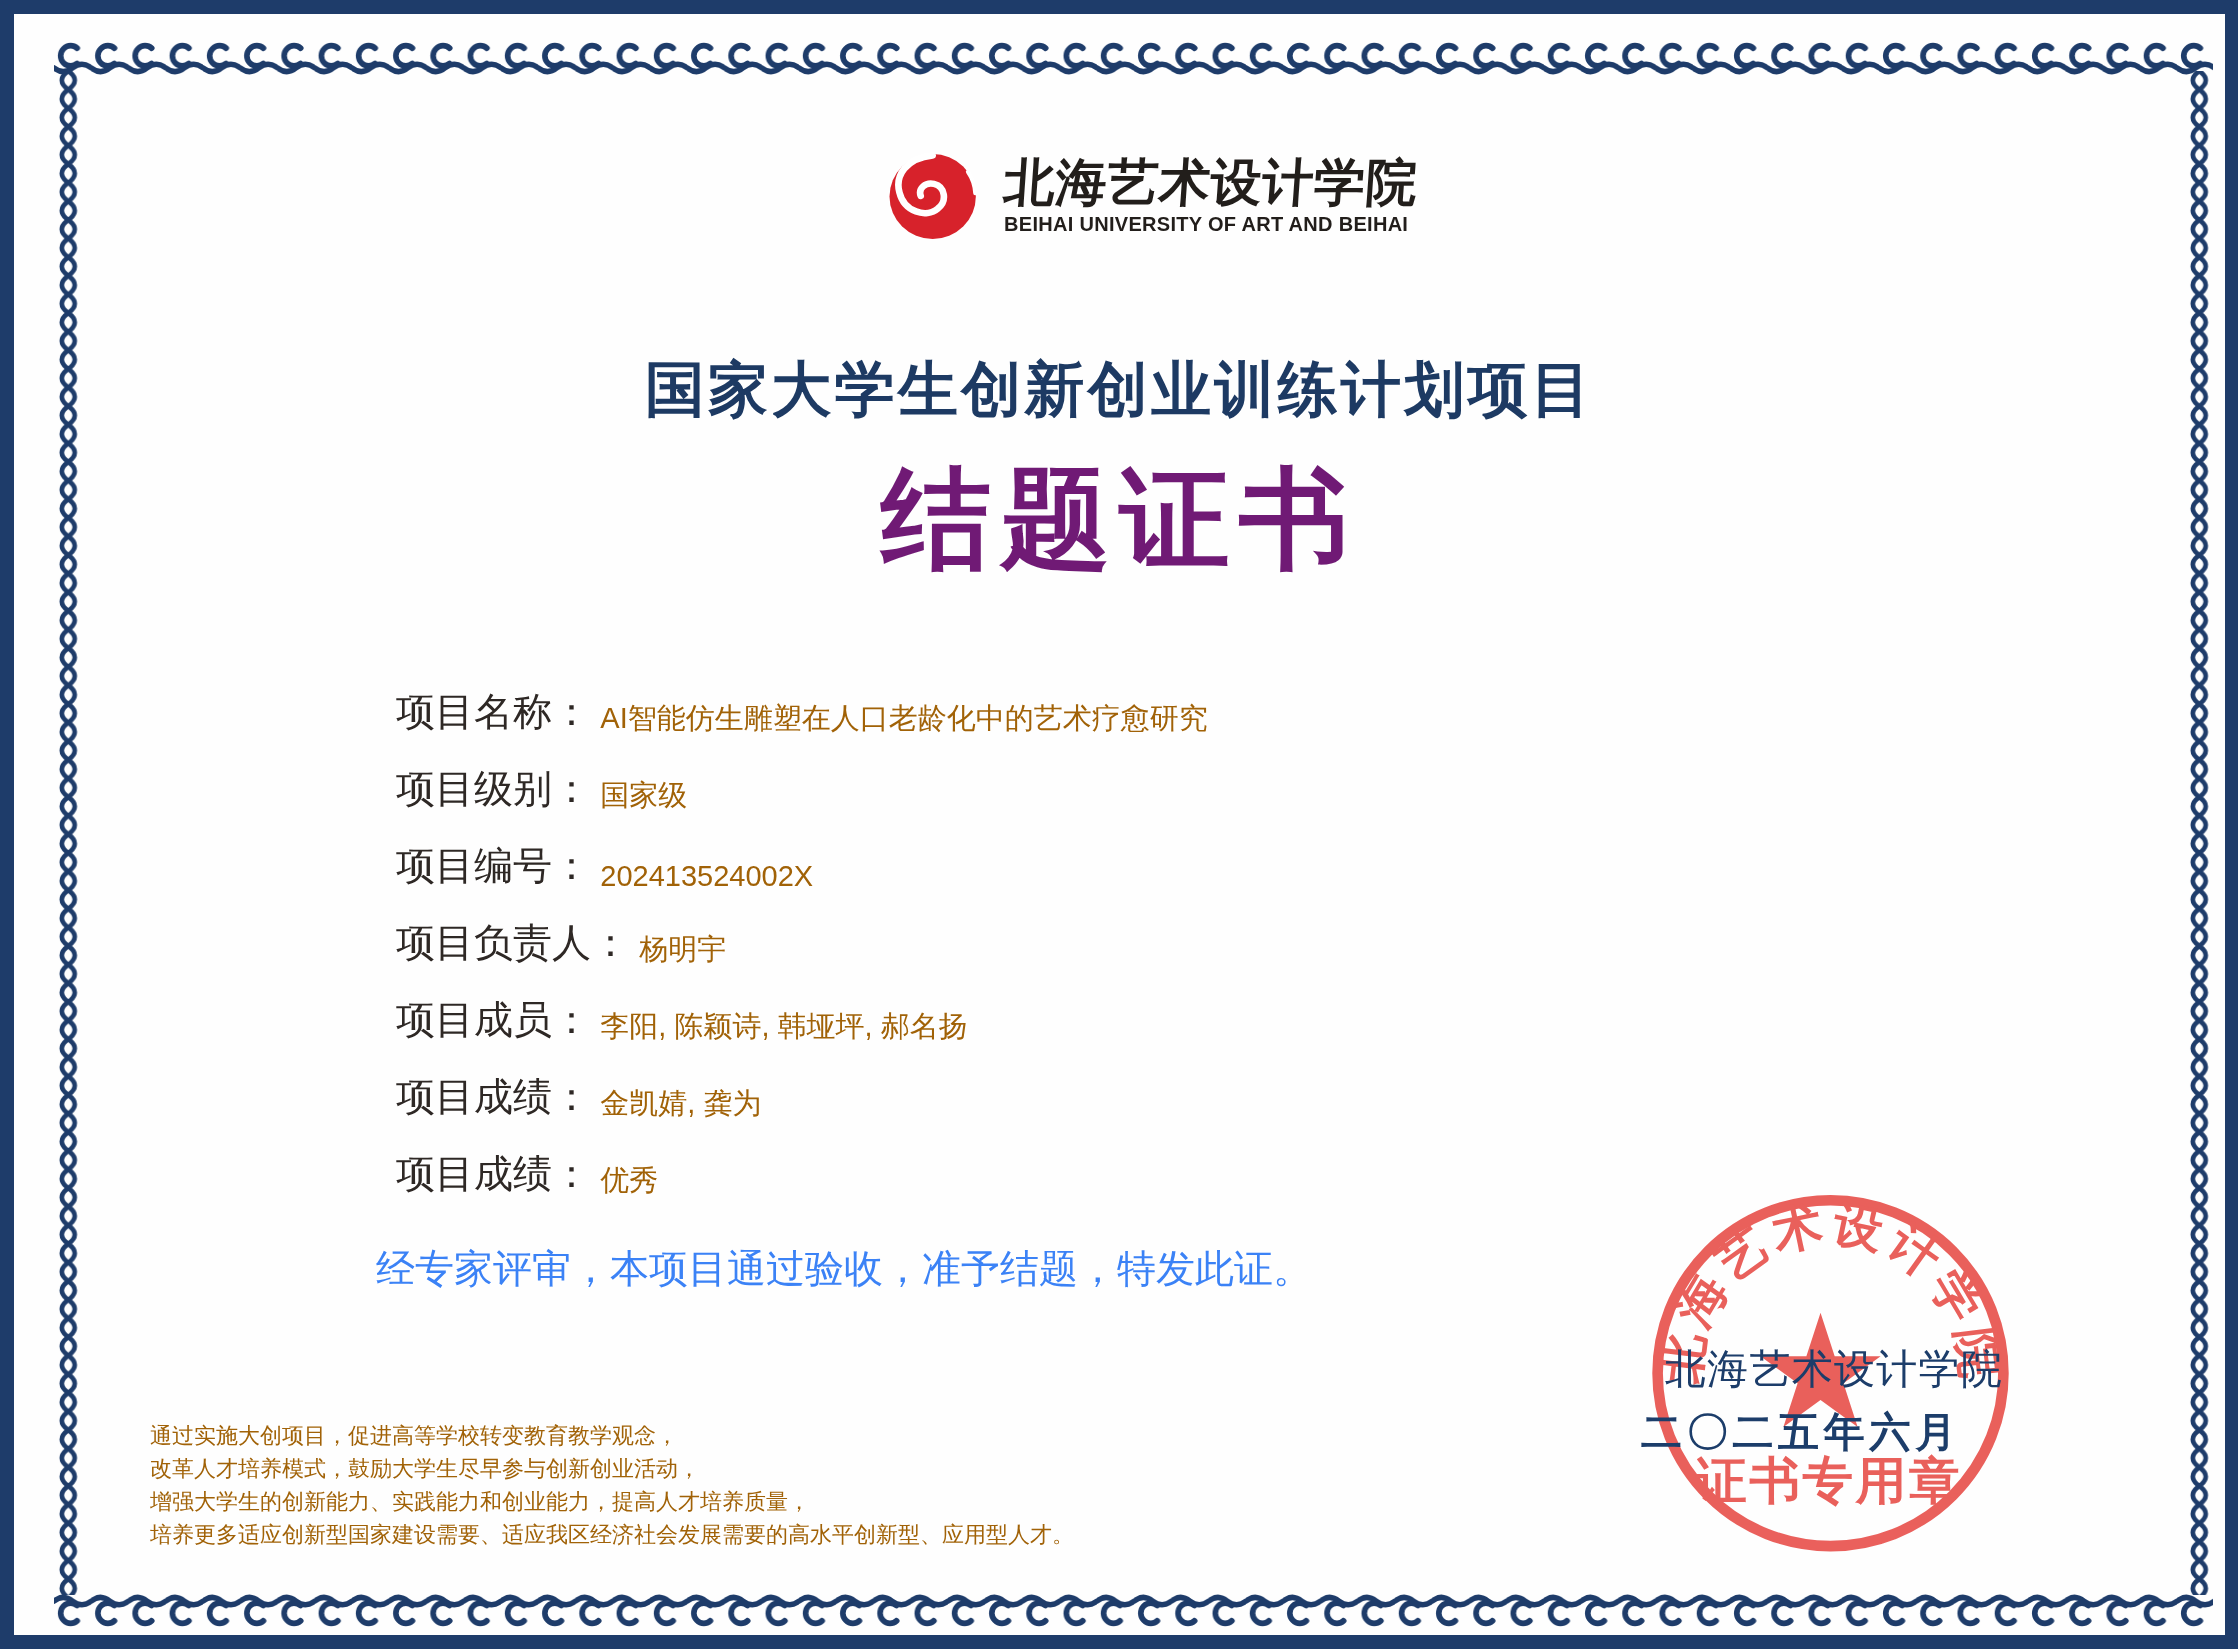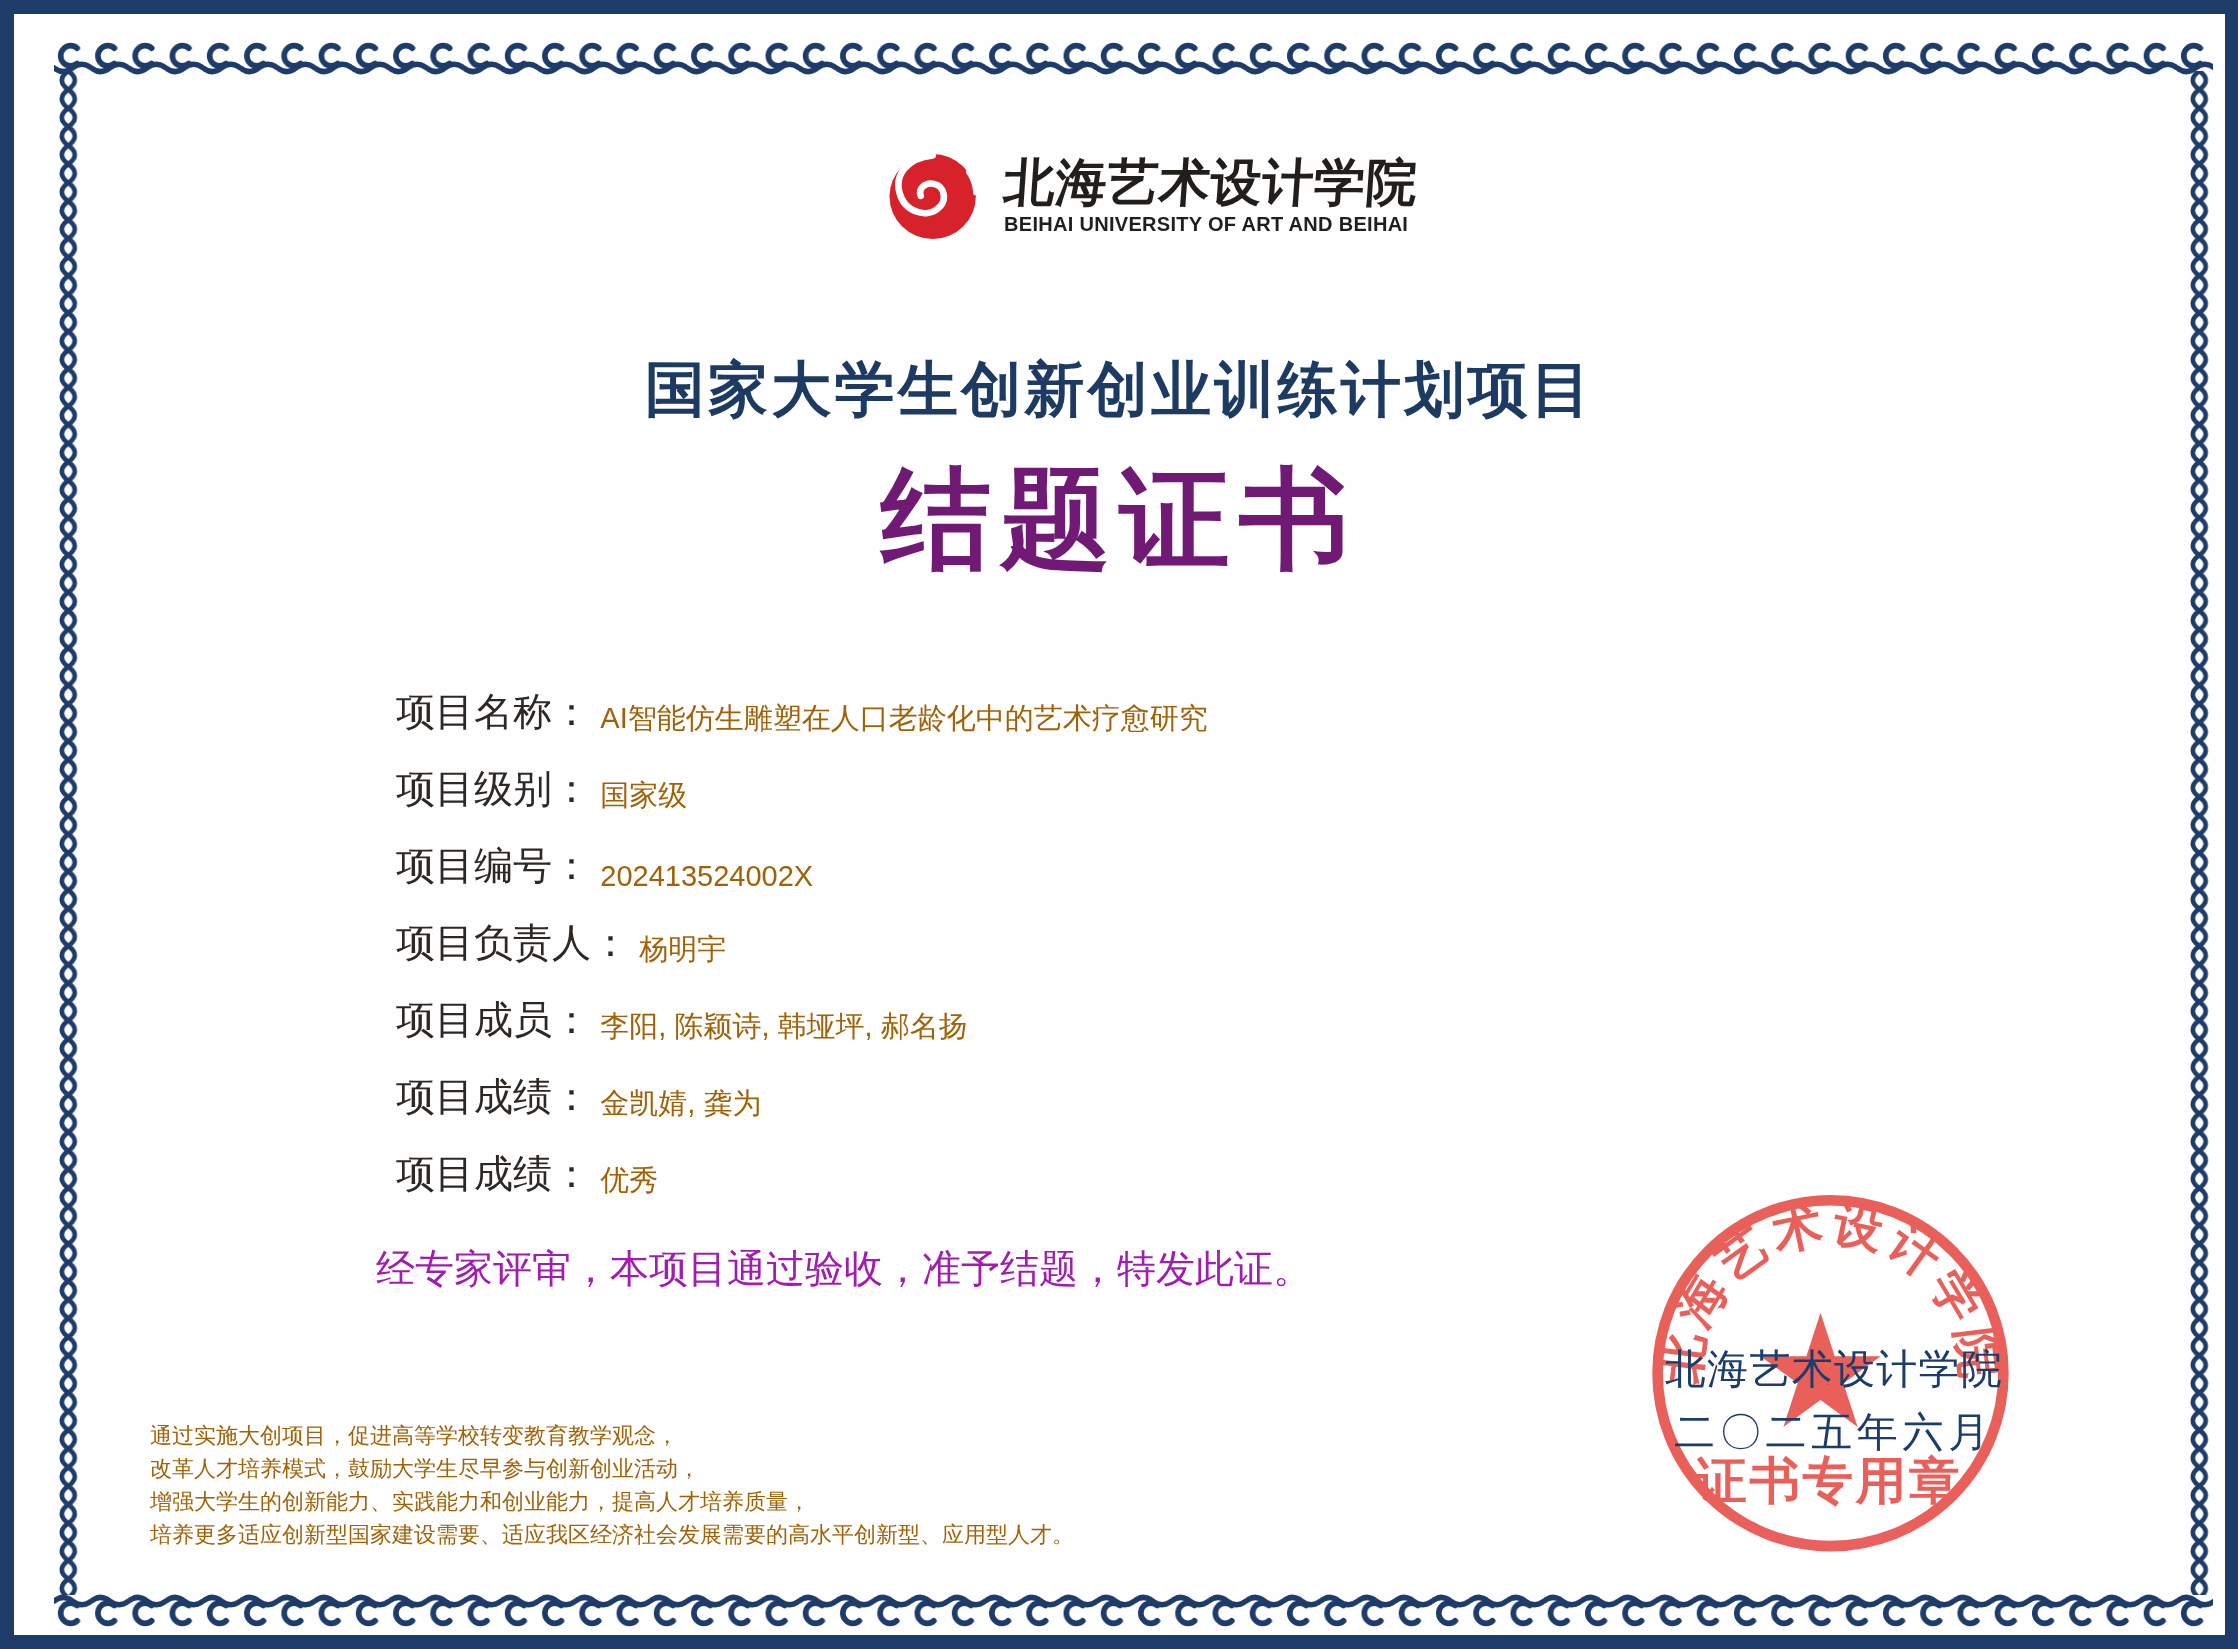--- a/index.html
+++ b/index.html
@@ -36,38 +36,38 @@
     font-family:"DejaVu Serif","Liberation Serif",serif;font-weight:700;
     font-size:110px;line-height:121px;color:#701a75;letter-spacing:9.3px;white-space:nowrap;
   }
 
   .fields{position:absolute;left:382px;top:685px;}
   .field-row{display:flex;align-items:flex-end;height:40px;margin-bottom:37px;white-space:nowrap;}
   .field-label{font-size:39px;color:#2e2825;font-weight:500;}
   .field-value{font-size:29px;color:#a16207;font-weight:500;margin-left:9.3px;}
 
   .statement{
-    position:absolute;left:362px;top:1228px;font-size:39px;color:#a21caf;
+    position:absolute;left:362px;top:1228px;font-size:39px;color:#3b82f6;
     font-weight:500;white-space:nowrap;
   }
 
   .footnote{
     position:absolute;left:136px;top:1405px;
     font-family:"DejaVu Serif","Liberation Serif",serif;
     font-size:22px;line-height:33px;color:#a16207;white-space:nowrap;
   }
 
   .seal-svg{position:absolute;left:1619px;top:1167px;z-index:1;}
   .sig-org{
     position:absolute;left:1627px;top:1328px;width:386px;text-align:center;z-index:2;
     font-size:41px;font-weight:500;color:#1c3d6a;letter-spacing:1.3px;white-space:nowrap;
   }
   .sig-date{
-    position:absolute;left:1627px;top:1391px;width:386px;text-align:center;z-index:2;
-    font-size:41px;font-weight:400;color:#1c3d6a;letter-spacing:4.7px;white-space:nowrap;
+    position:absolute;left:1627px;top:1391px;width:386px;z-index:2;
+    font-size:41px;font-weight:700;color:#1c3d6a;letter-spacing:4.7px;white-space:nowrap;
   }
   .seal-arc-text{font-family:"DejaVu Serif","Liberation Serif",serif;font-weight:700;font-size:74px;letter-spacing:8px;}
   .seal-bottom-text{font-family:"DejaVu Serif","Liberation Serif",serif;font-weight:700;font-size:76px;letter-spacing:4px;}
 </style>
 </head>
 <body>
 
 <div class="cert">
 
   <svg class="rope rope-top" xmlns="http://www.w3.org/2000/svg" preserveAspectRatio="none" viewBox="0 0 3246 52" width="2159" height="35">

